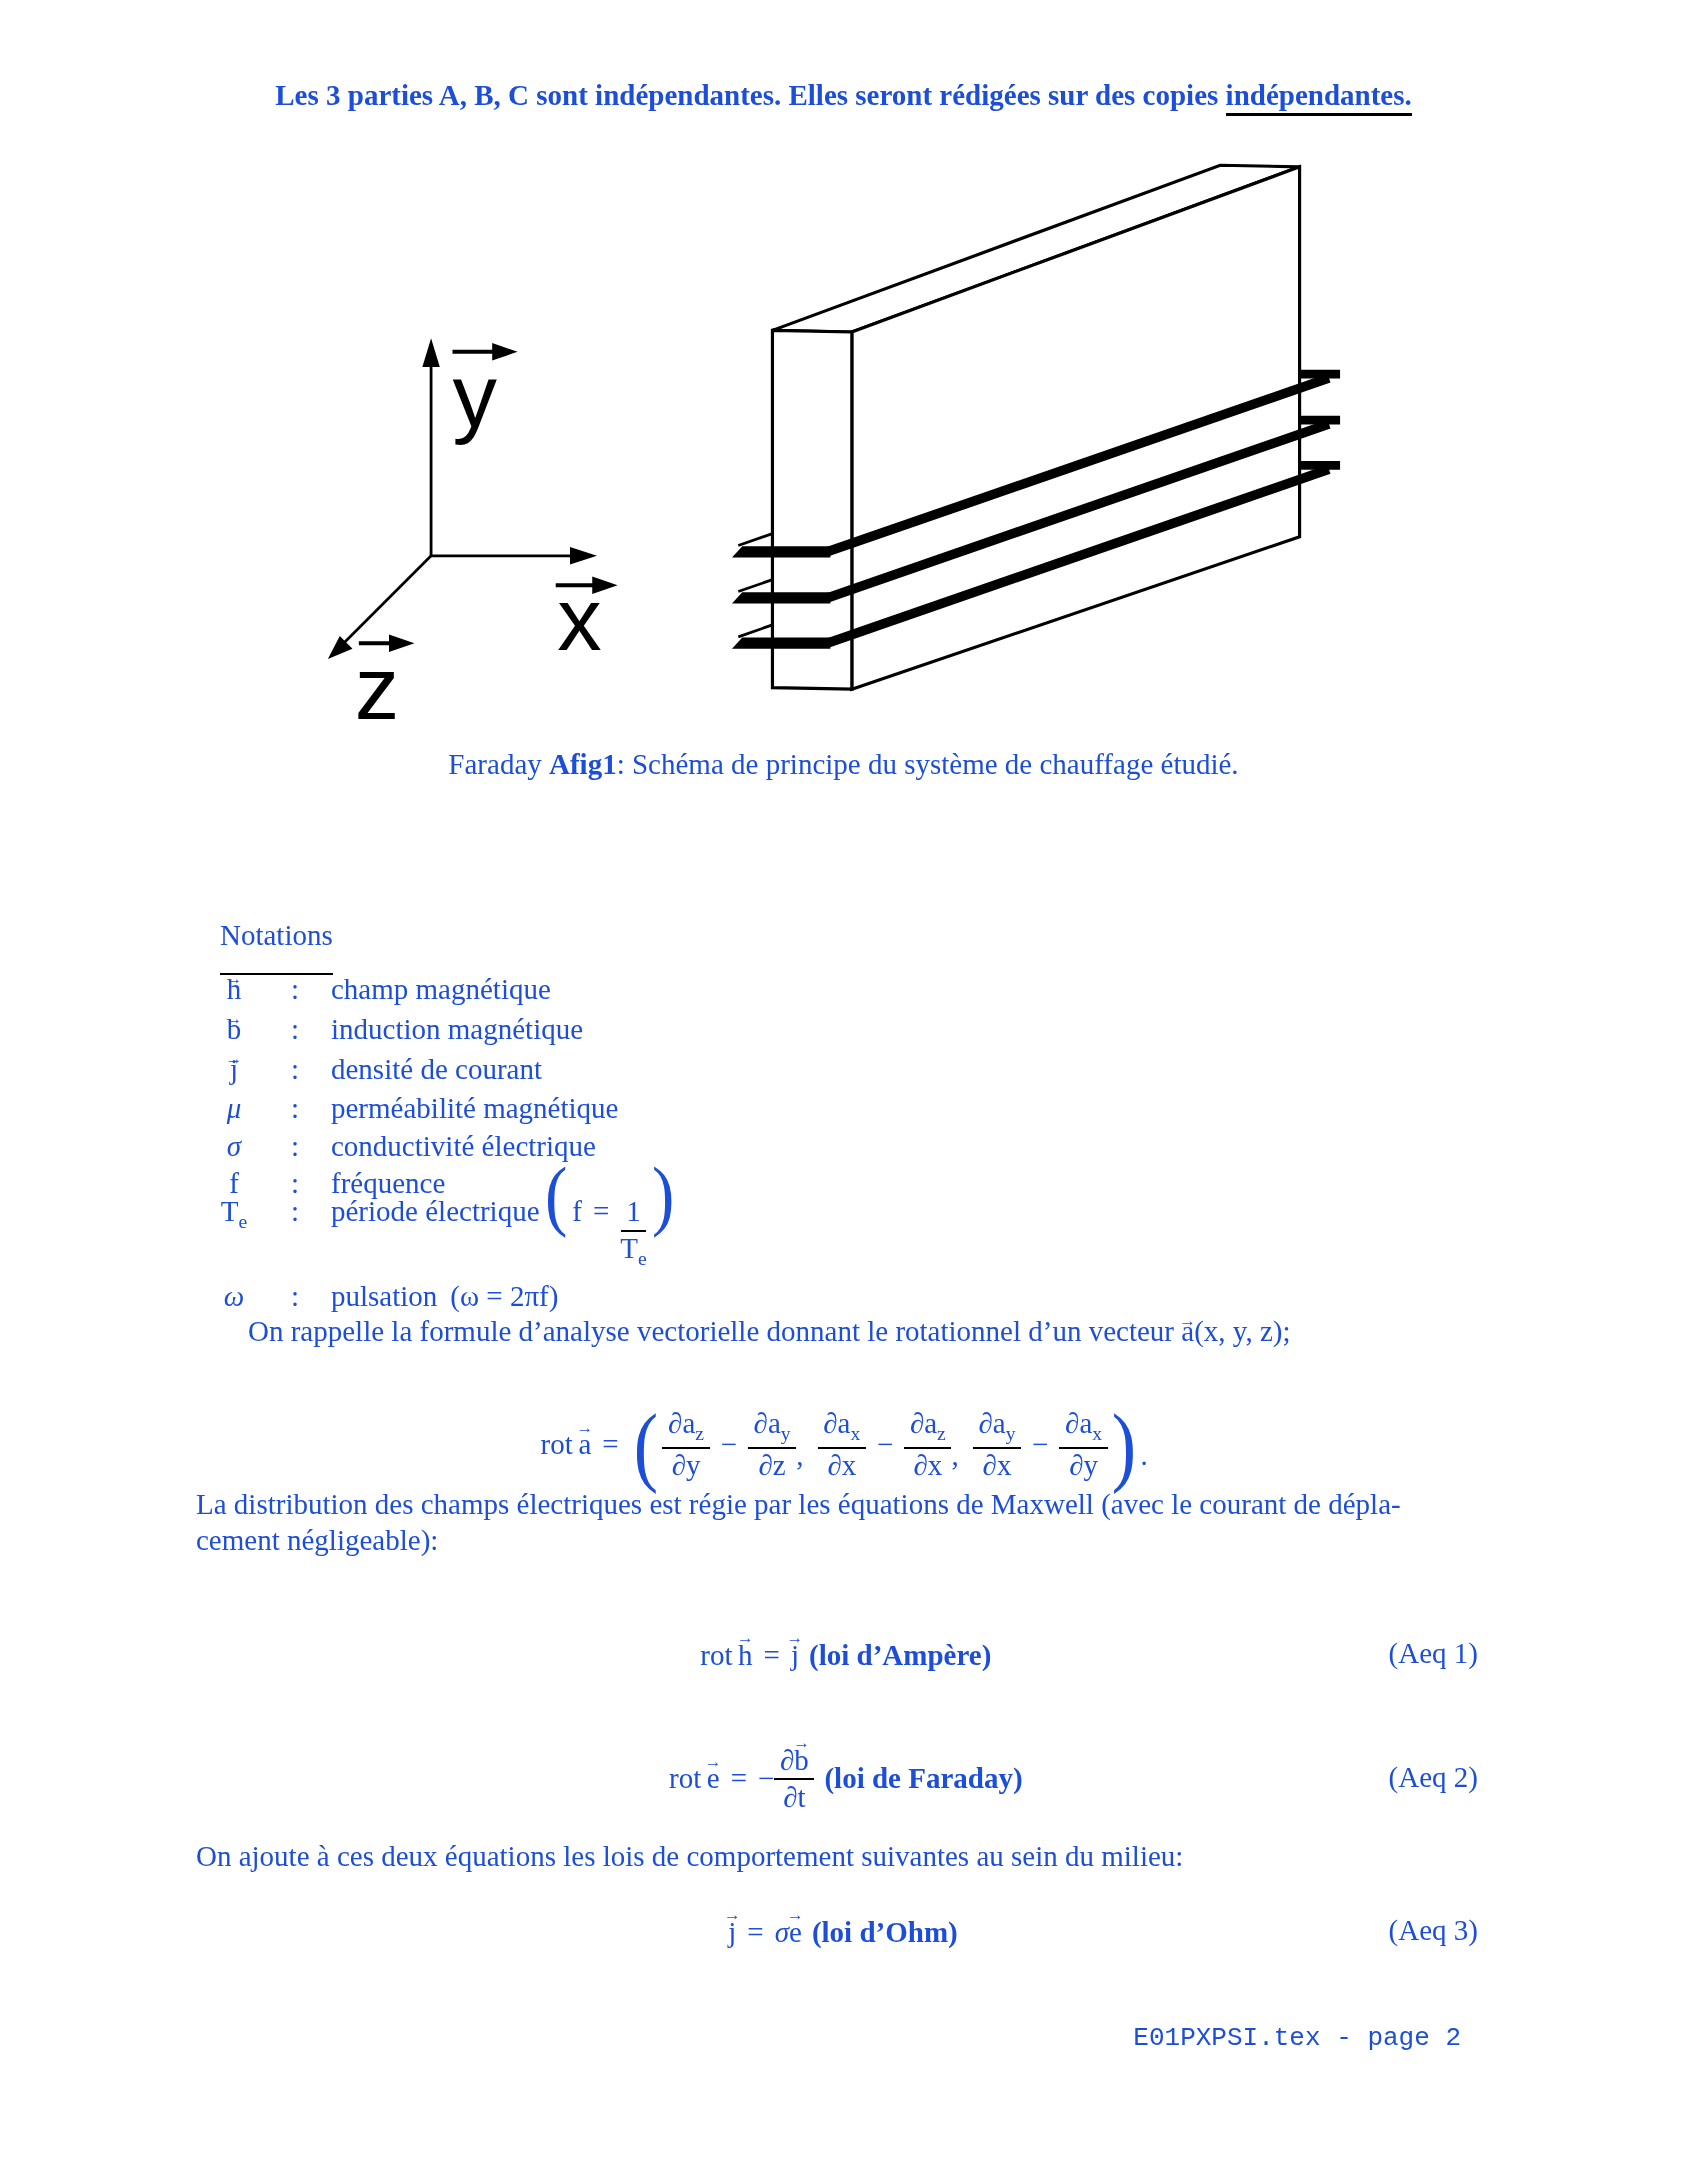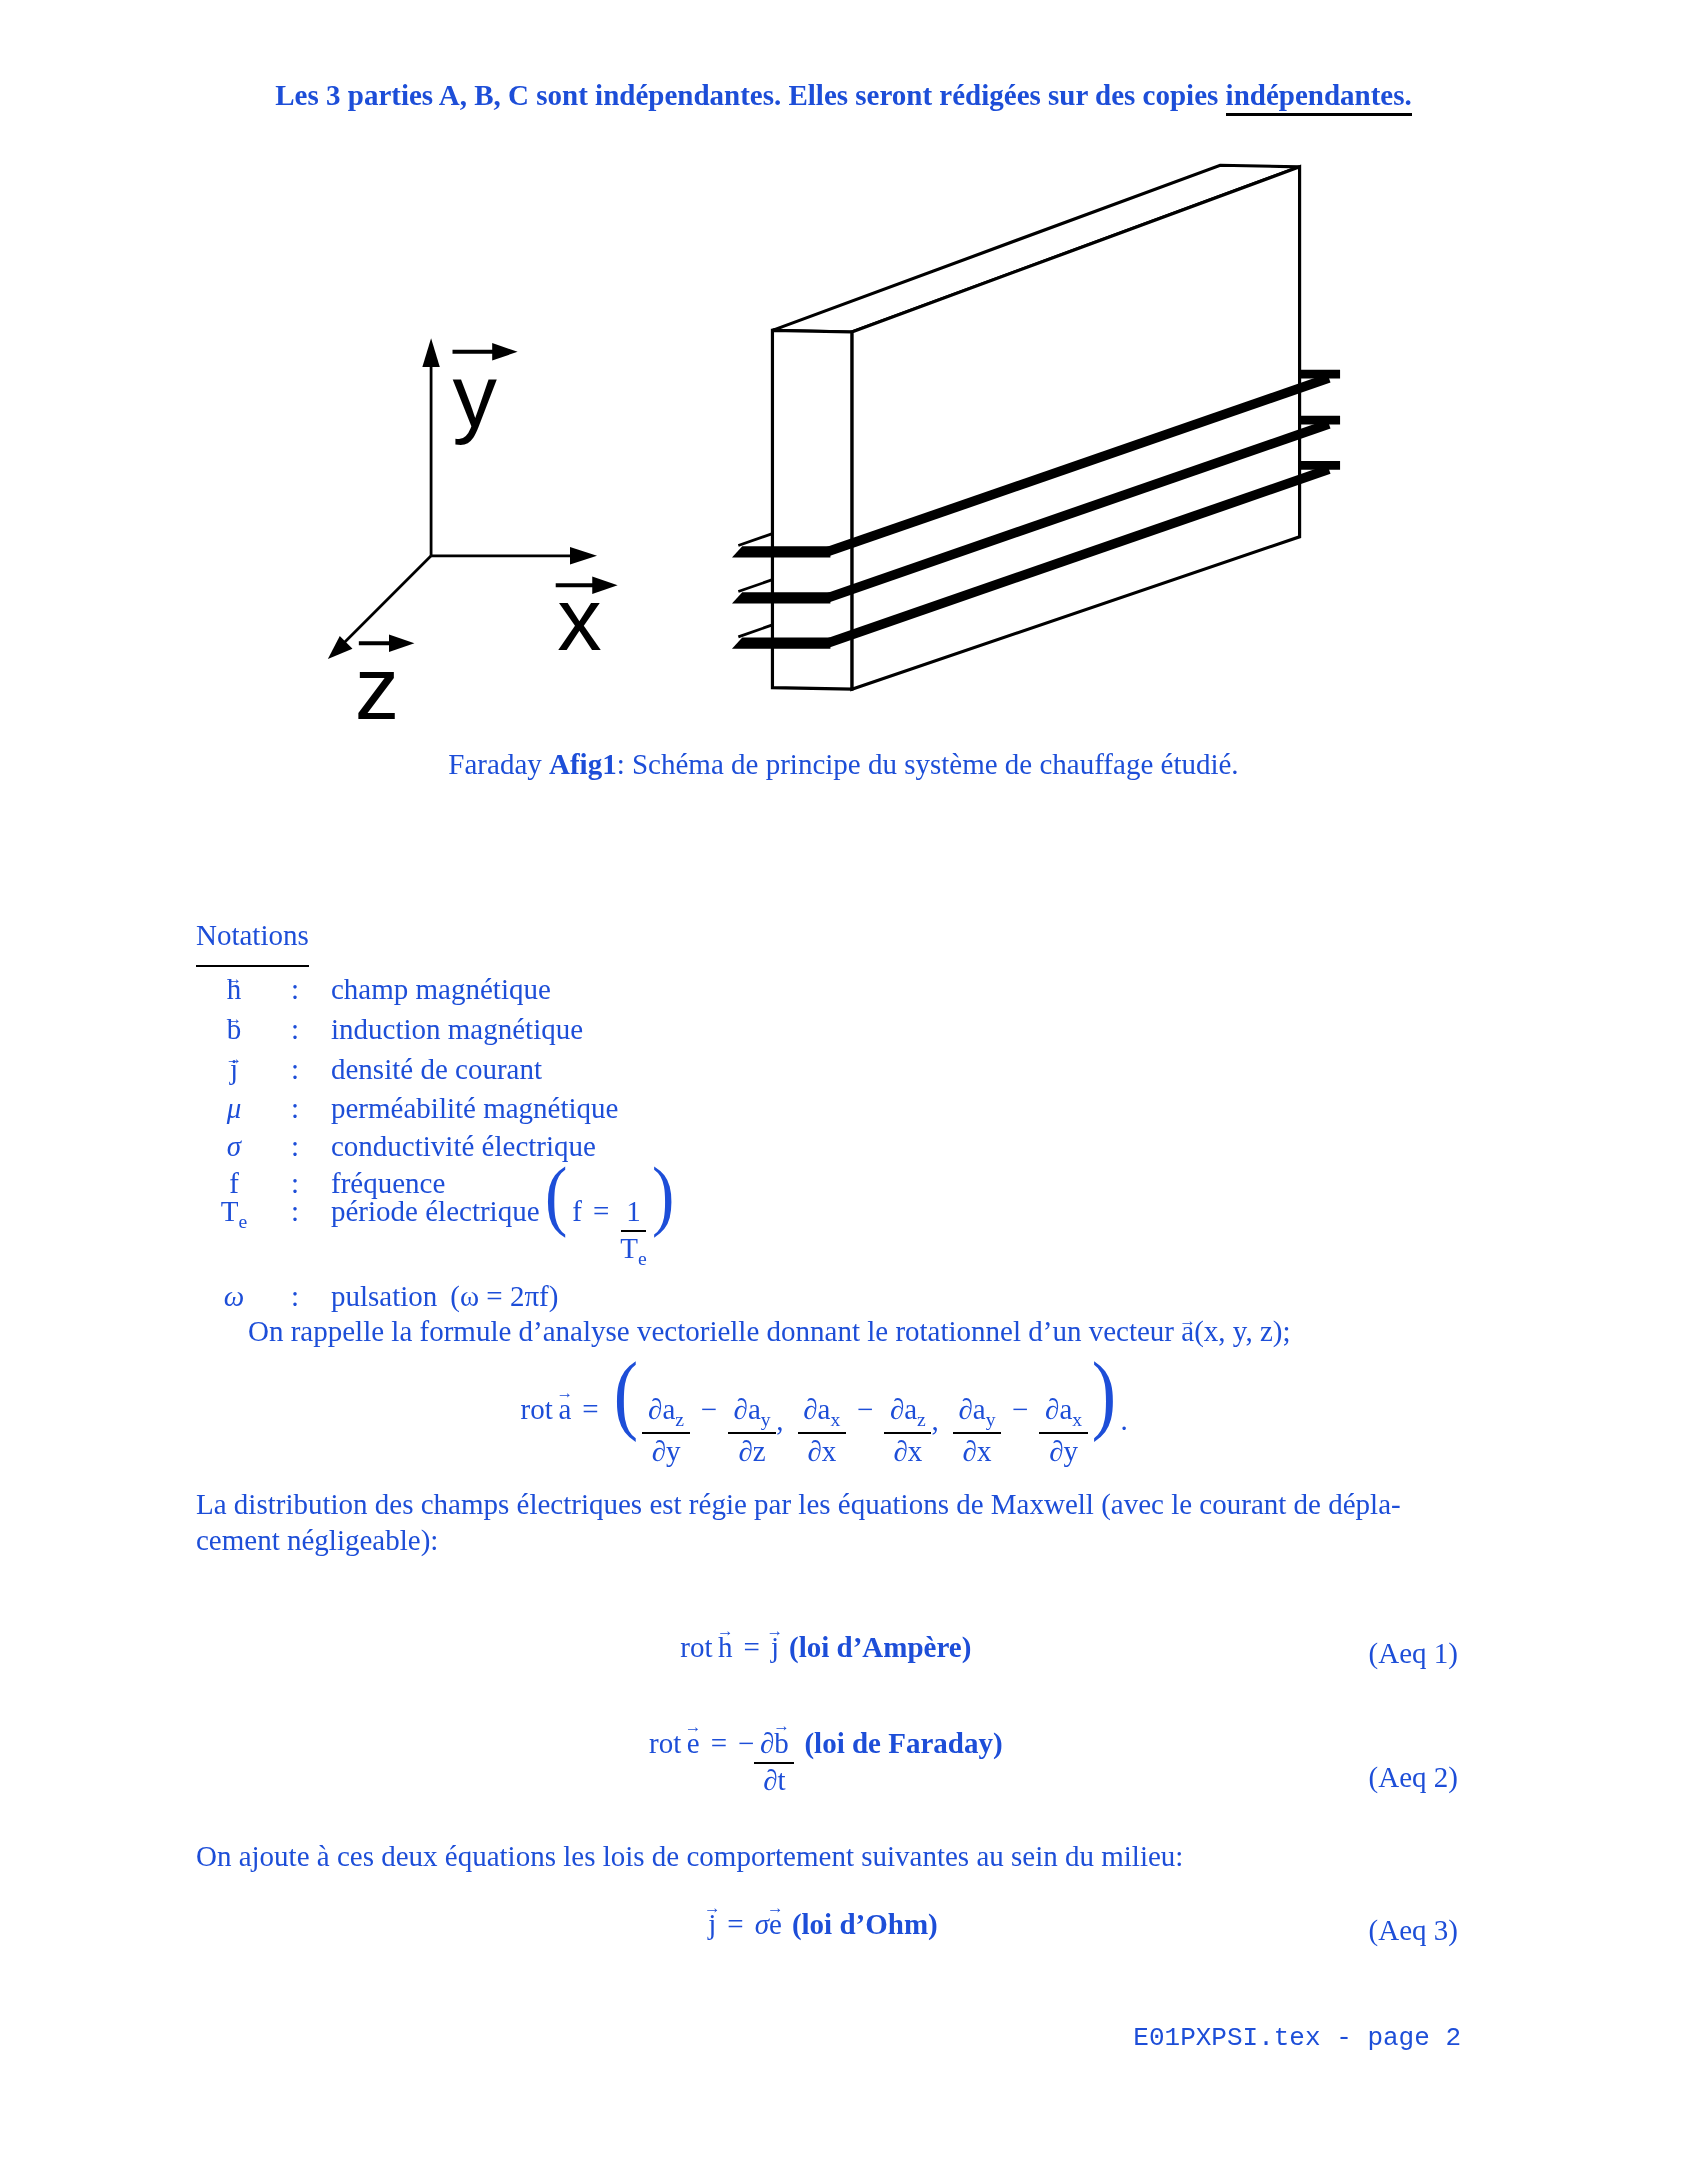--- a/index.html
+++ b/index.html
@@ -20,21 +20,21 @@
 
   
   .caption { top:745px; left:0; width:1687px; text-align:center; line-height:38px; }
 
   
   .section-heading { top:846px; left:196px; font-size:37px; font-weight:bold; white-space:nowrap; }
   .sec-letter { margin-right:43px; }
 
   
   .notations-title { top:916px; left:196px; line-height:38px; }
-  .notations-title span { display:inline-block; border-bottom:2.4px solid #000; padding-bottom:11px; }
+  .notations-title span { display:inline-block; border-bottom:2.4px solid #000; padding-bottom:19px;margin-left:24px; }
   .nrow { left:196px; line-height:38px; display:flex; align-items:baseline; white-space:nowrap; }
   .symcol { display:inline-block; width:76px; text-align:center; }
   .colcol { display:inline-block; width:46px; text-align:center; }
   .ndesc { margin-left:13px; }
   .trow { left:196px; top:1195px; height:98px; display:flex; white-space:nowrap; }
 
   
   .vec { position:relative; display:inline-block; }
   .vec::after {
     content:"→"; position:absolute; left:50%; top:-0.62em;
@@ -49,21 +49,21 @@
   .bigp2 { font-size:79px; line-height:0; transform:scaleX(0.85); display:inline-block; margin:0 3.2px; }
   .op { margin:0 11px; }
   .thin { margin:0 5.6px; }
   .note { margin-left:10px;font-weight:bold; }
 
   
   .para { left:196px; line-height:38px; white-space:nowrap; }
   .indent { left:248px; }
 
   
-  .eqrow { left:188px; width:1270px; display:flex; align-items:flex-start; justify-content:center; white-space:nowrap; }
+  .eqrow { left:208px; width:1270px; display:flex; align-items:center; justify-content:center; white-space:nowrap; }
   .rotrow { top:1393px; height:103px; }
   .aeq1 { top:1631px; height:48px; }
   .aeq2 { top:1727px; height:103px; }
   .aeq3 { top:1908px; height:48px; }
   .tag { position:absolute; right:0; top:50%; transform:translateY(-54%); }
   .comma { margin:0 3.2px 0 0; position:relative; top:11px; }
 
   
   .footer { top:2023px; right:226px; font-family:"Liberation Mono", monospace; font-size:26px; white-space:nowrap; }
 </style>

